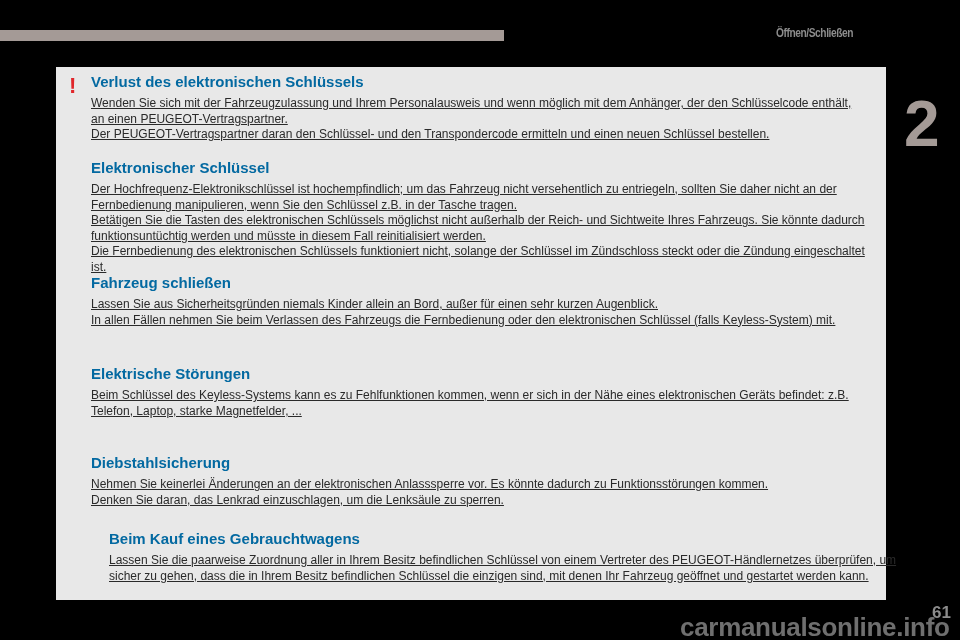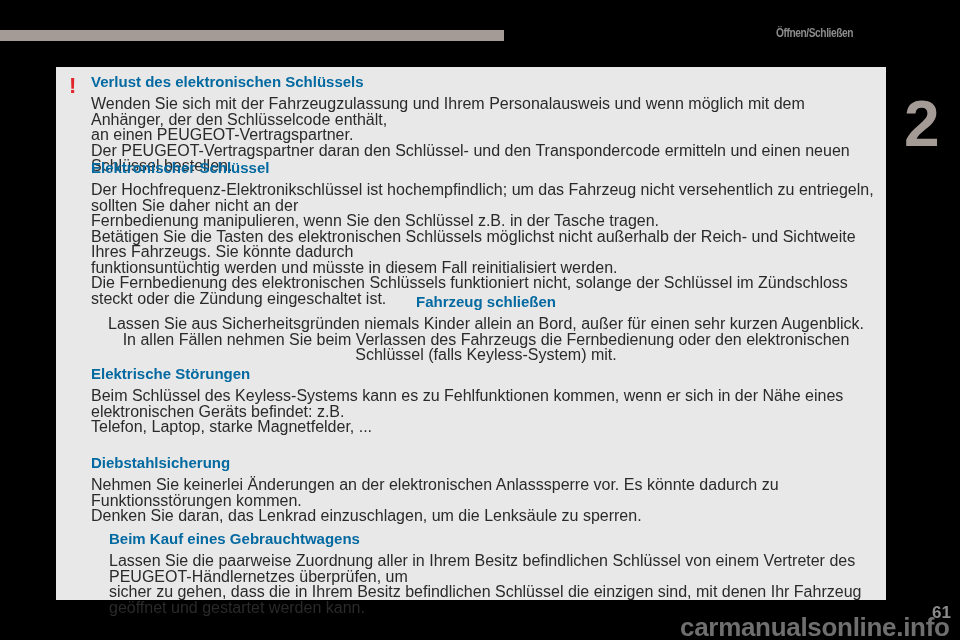--- a/index.html
+++ b/index.html
@@ -72,23 +72,24 @@
     }
     .block h2 {
       margin: 0;
       font-size: 15px;
       font-weight: bold;
       color: #0369a1;
       line-height: 18px;
     }
     .block p {
       margin: 5px 0 0 0;
-      font-size: 16px;
+      font-size: 12px;
       color: #2a2a2a;
       line-height: 15.5px;
+      text-decoration: underline;
     }
     .block p span {
       display: block;
     }
     .watermark {
       position: absolute;
       left: 680px;
       top: 612px;
       font-size: 26px;
       font-weight: bold;
@@ -128,21 +129,21 @@
       <h2>Elektronischer Schlüssel</h2>
       <p>
         <span>Der Hochfrequenz-Elektronikschlüssel ist hochempfindlich; um das Fahrzeug nicht versehentlich zu entriegeln, sollten Sie daher nicht an der</span>
         <span>Fernbedienung manipulieren, wenn Sie den Schlüssel z.B. in der Tasche tragen.</span>
         <span>Betätigen Sie die Tasten des elektronischen Schlüssels möglichst nicht außerhalb der Reich- und Sichtweite Ihres Fahrzeugs. Sie könnte dadurch</span>
         <span>funktionsuntüchtig werden und müsste in diesem Fall reinitialisiert werden.</span>
         <span>Die Fernbedienung des elektronischen Schlüssels funktioniert nicht, solange der Schlüssel im Zündschloss steckt oder die Zündung eingeschaltet ist.</span>
       </p>
     </div>
 
-    <div class="block" style="top: 226px; text-align: center;">
+    <div class="block" style="top: 207px;">
       <h2>Fahrzeug schließen</h2>
       <p>
         <span>Lassen Sie aus Sicherheitsgründen niemals Kinder allein an Bord, außer für einen sehr kurzen Augenblick.</span>
         <span>In allen Fällen nehmen Sie beim Verlassen des Fahrzeugs die Fernbedienung oder den elektronischen Schlüssel (falls Keyless-System) mit.</span>
       </p>
     </div>
 
     <div class="block" style="top: 298px;">
       <h2>Elektrische Störungen</h2>
       <p>

